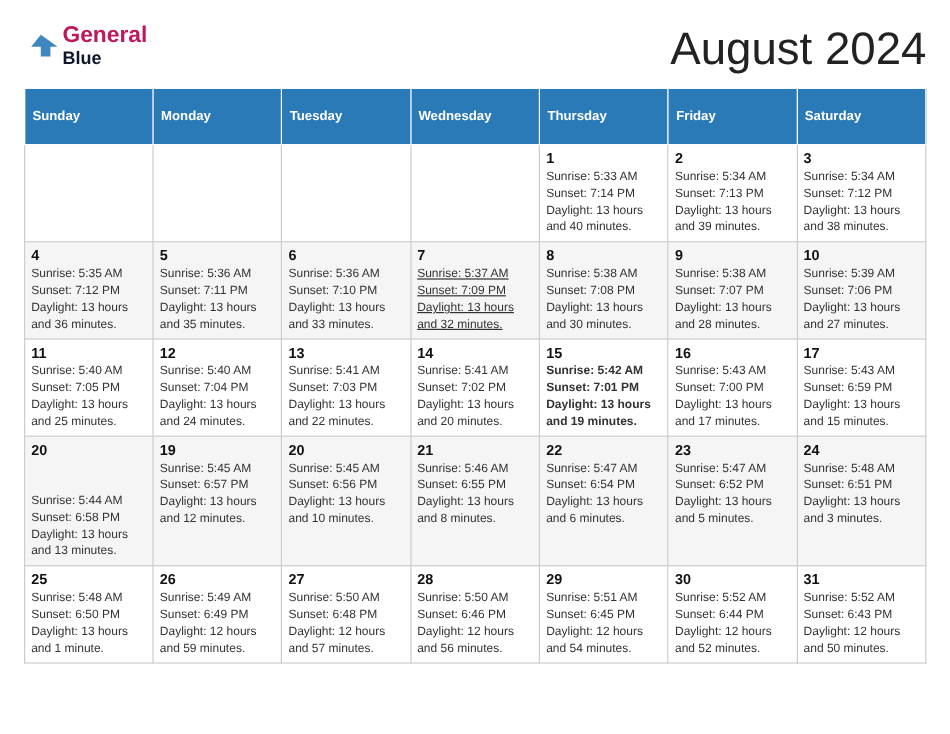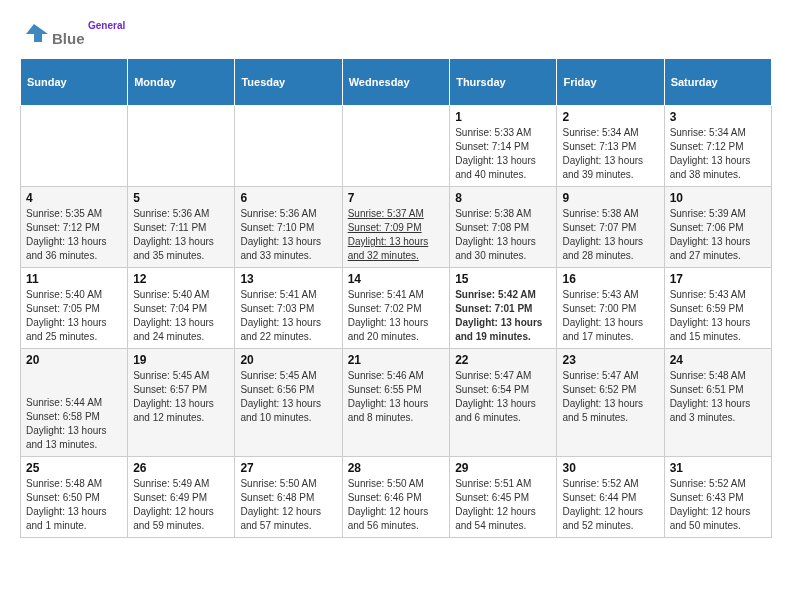--- a/index.html
+++ b/index.html
@@ -80,27 +80,28 @@
 <body>
 
 <div class="header">
   <div class="logo">
   <div style="display:flex;flex-direction:column;line-height:1.1;">
     <div style="display:flex;align-items:center;gap:4px;">
       <svg width="28" height="28" viewBox="0 0 28 28">
         <polygon points="14,4 28,14 22,14 22,22 14,22 14,14 6,14" fill="#2a7ab8" opacity="0.9"></polygon>
       </svg>
       <div>
-        <div style="font-size:10px;font-weight:bold;color:#6d28d9;margin-left:36px;">General</div>
-        <div style="font-size:15px;font-weight:bold;color:#737373;">Blue</div>
+        <div style="font-size:19px;font-weight:bold;color:#be185d;">General</div>
+        <div style="font-size:15px;font-weight:bold;color:#0f172a;">Blue</div>
       </div>
     </div>
   </div>
 </div>
   <div class="title-area">
+    <div class="month-title">August 2024</div>
   </div>
 </div>
 
 <table>
   <thead>
     <tr id="weekday-header">
         <th>Sunday</th>
         <th>Monday</th>
         <th>Tuesday</th>
         <th>Wednesday</th>

